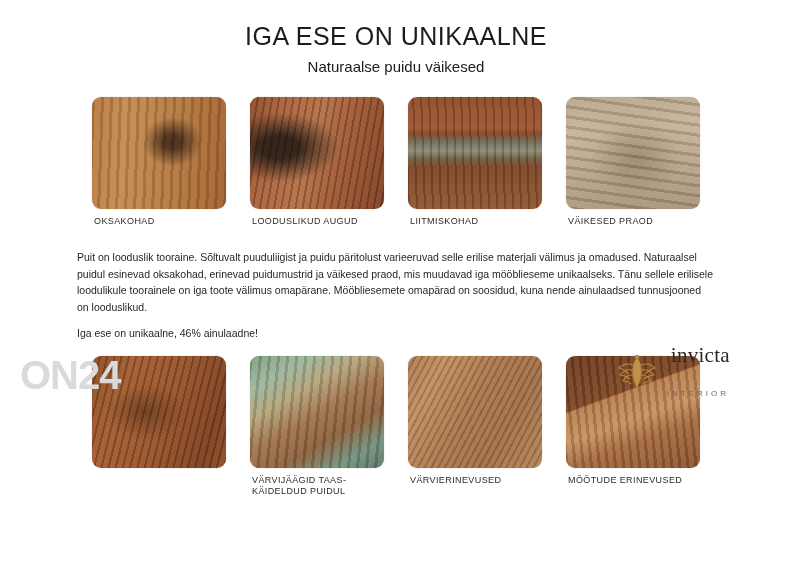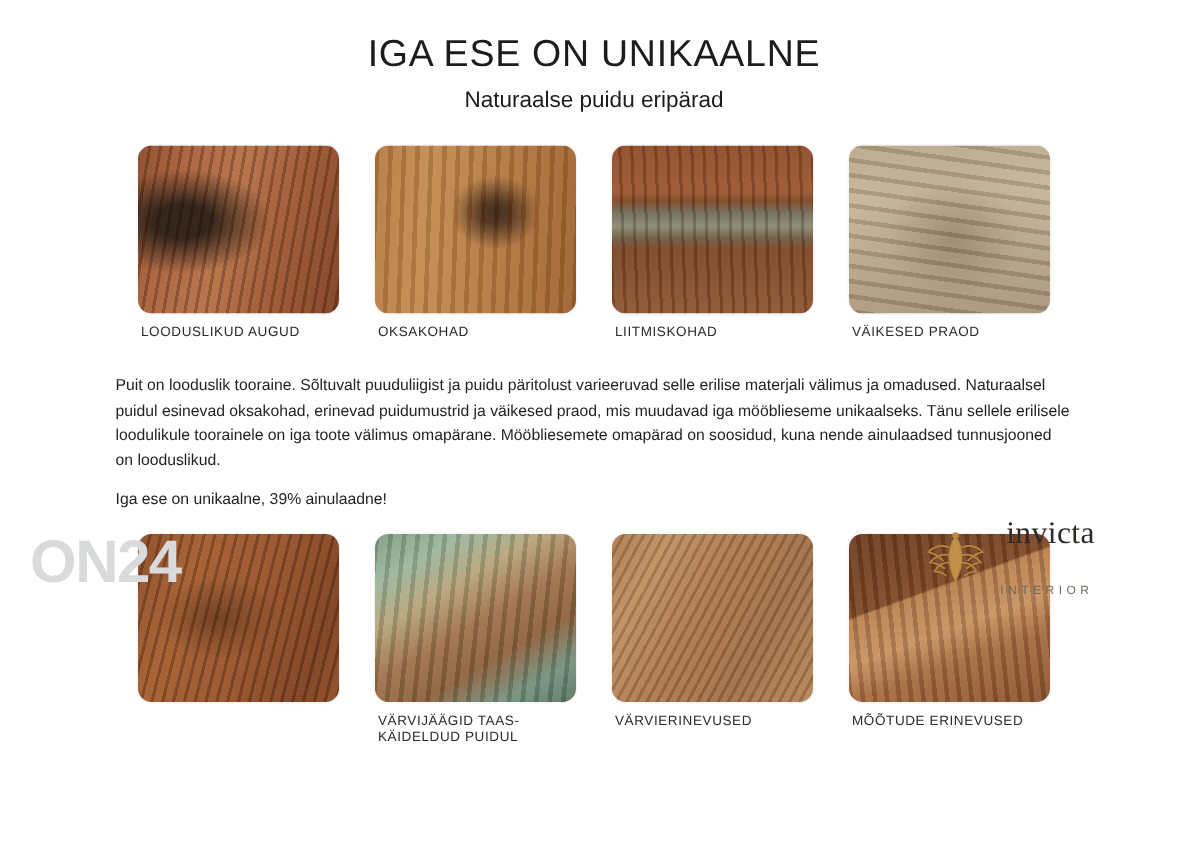--- a/index.html
+++ b/index.html
@@ -183,62 +183,62 @@
   .w8b { background:
         repeating-linear-gradient(84deg, rgba(55,28,12,0.20) 0 3px, rgba(255,240,215,0.07) 3px 8px); }
 </style>
 </head>
 <body>
 
 <div class="page">
 
   <div class="header">
     <h1 class="title">IGA ESE ON UNIKAALNE</h1>
-    <div class="subtitle">Naturaalse puidu eripärad</div>
+    <div class="subtitle">Naturaalse puidu väikesed</div>
   </div>
 
   <div class="row row-top">
+
+    <div class="cell">
+      <div class="photo">
+        <div class="grain w2"></div>
+          <div class="grain w2b"></div>
+      </div>
+      <div class="caption">OKSAKOHAD</div>
+    </div>
 
     <div class="cell">
       <div class="photo">
         <div class="grain w1"></div>
           <div class="grain w1b"></div>
       </div>
       <div class="caption">LOODUSLIKUD AUGUD</div>
     </div>
 
     <div class="cell">
       <div class="photo">
-        <div class="grain w2"></div>
-          <div class="grain w2b"></div>
-      </div>
-      <div class="caption">OKSAKOHAD</div>
-    </div>
-
-    <div class="cell">
-      <div class="photo">
         <div class="grain w3"></div>
           <div class="grain w3b"></div>
       </div>
       <div class="caption">LIITMISKOHAD</div>
     </div>
 
     <div class="cell">
       <div class="photo">
         <div class="grain w4"></div>
           <div class="grain w4b"></div>
       </div>
       <div class="caption">VÄIKESED PRAOD</div>
     </div>
 
   </div>
 
   <div class="body-text">
     <p>Puit on looduslik tooraine. Sõltuvalt puuduliigist ja puidu päritolust varieeruvad selle erilise materjali välimus ja omadused. Naturaalsel puidul esinevad oksakohad, erinevad puidumustrid ja väikesed praod, mis muudavad iga mööblieseme unikaalseks. Tänu sellele erilisele loodulikule toorainele on iga toote välimus omapärane. Mööbliesemete omapärad on soosidud, kuna nende ainulaadsed tunnusjooned on looduslikud.</p>
-    <p>Iga ese on unikaalne, 39% ainulaadne!</p>
+    <p>Iga ese on unikaalne, 46% ainulaadne!</p>
   </div>
 
   <div class="row row-bottom">
 
     <div class="cell">
       <div class="photo">
         <div class="grain w5"></div>
           <div class="grain w5b"></div>
       </div>
     </div>

